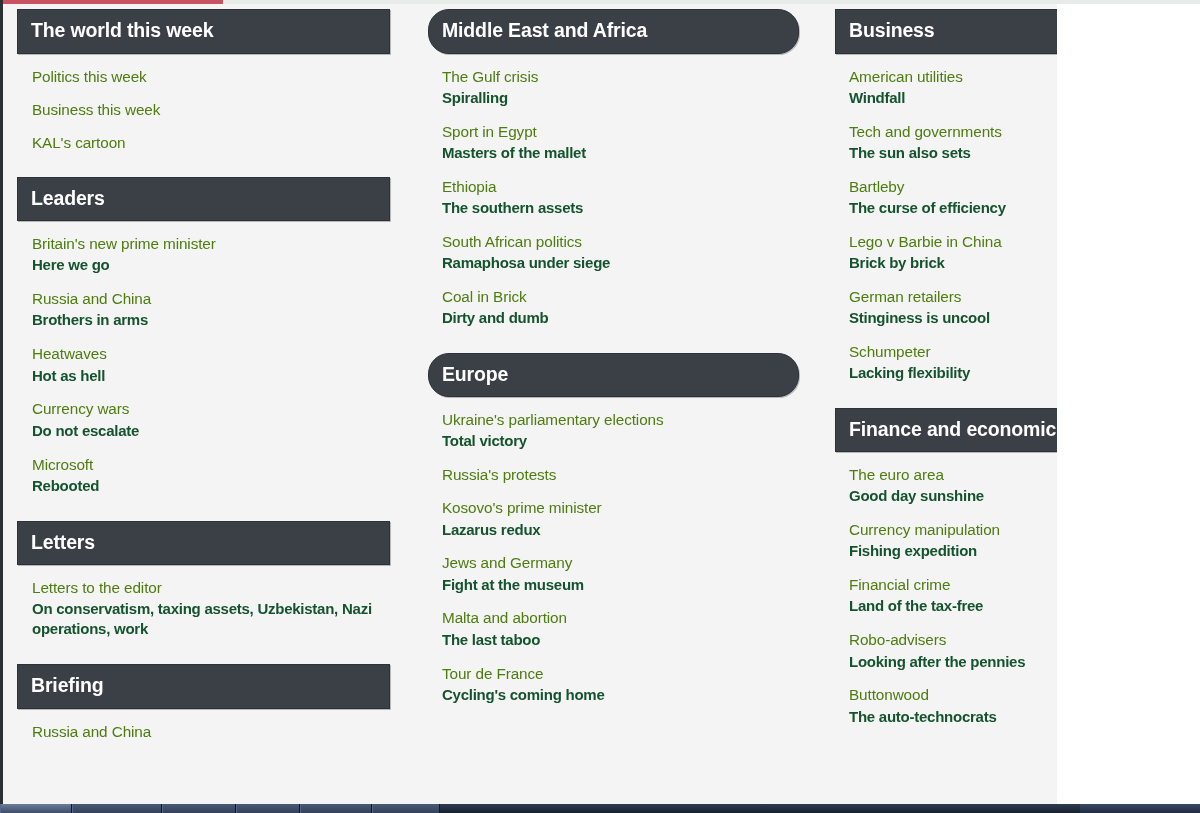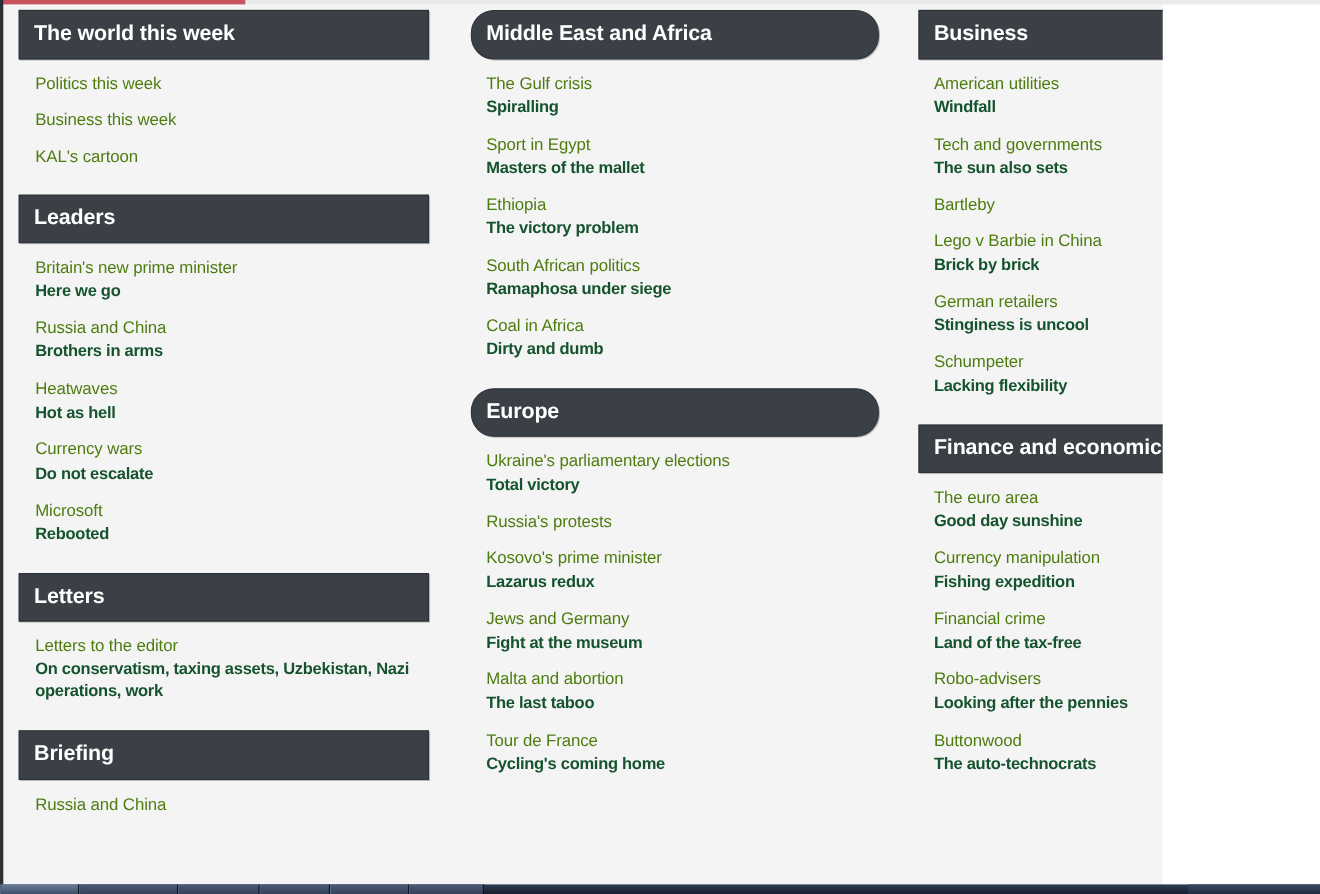--- a/index.html
+++ b/index.html
@@ -232,28 +232,28 @@
             <div class="article">
               <div class="flytitle">The Gulf crisis</div>
               <div class="headline">Spiralling</div>
             </div>
             <div class="article">
               <div class="flytitle">Sport in Egypt</div>
               <div class="headline">Masters of the mallet</div>
             </div>
             <div class="article">
               <div class="flytitle">Ethiopia</div>
-              <div class="headline">The victory problem</div>
+              <div class="headline">The southern assets</div>
             </div>
             <div class="article">
               <div class="flytitle">South African politics</div>
               <div class="headline">Ramaphosa under siege</div>
             </div>
             <div class="article">
-              <div class="flytitle">Coal in Africa</div>
+              <div class="flytitle">Coal in Brick</div>
               <div class="headline">Dirty and dumb</div>
             </div>
           </div>
         </div>
         <div class="sec">
           <div class="sec-head">Europe</div>
           <div class="sec-body">
             <div class="article">
               <div class="flytitle">Ukraine's parliamentary elections</div>
               <div class="headline">Total victory</div>
@@ -287,20 +287,21 @@
             <div class="article">
               <div class="flytitle">American utilities</div>
               <div class="headline">Windfall</div>
             </div>
             <div class="article">
               <div class="flytitle">Tech and governments</div>
               <div class="headline">The sun also sets</div>
             </div>
             <div class="article">
               <div class="flytitle">Bartleby</div>
+              <div class="headline">The curse of efficiency</div>
             </div>
             <div class="article">
               <div class="flytitle">Lego v Barbie in China</div>
               <div class="headline">Brick by brick</div>
             </div>
             <div class="article">
               <div class="flytitle">German retailers</div>
               <div class="headline">Stinginess is uncool</div>
             </div>
             <div class="article">

